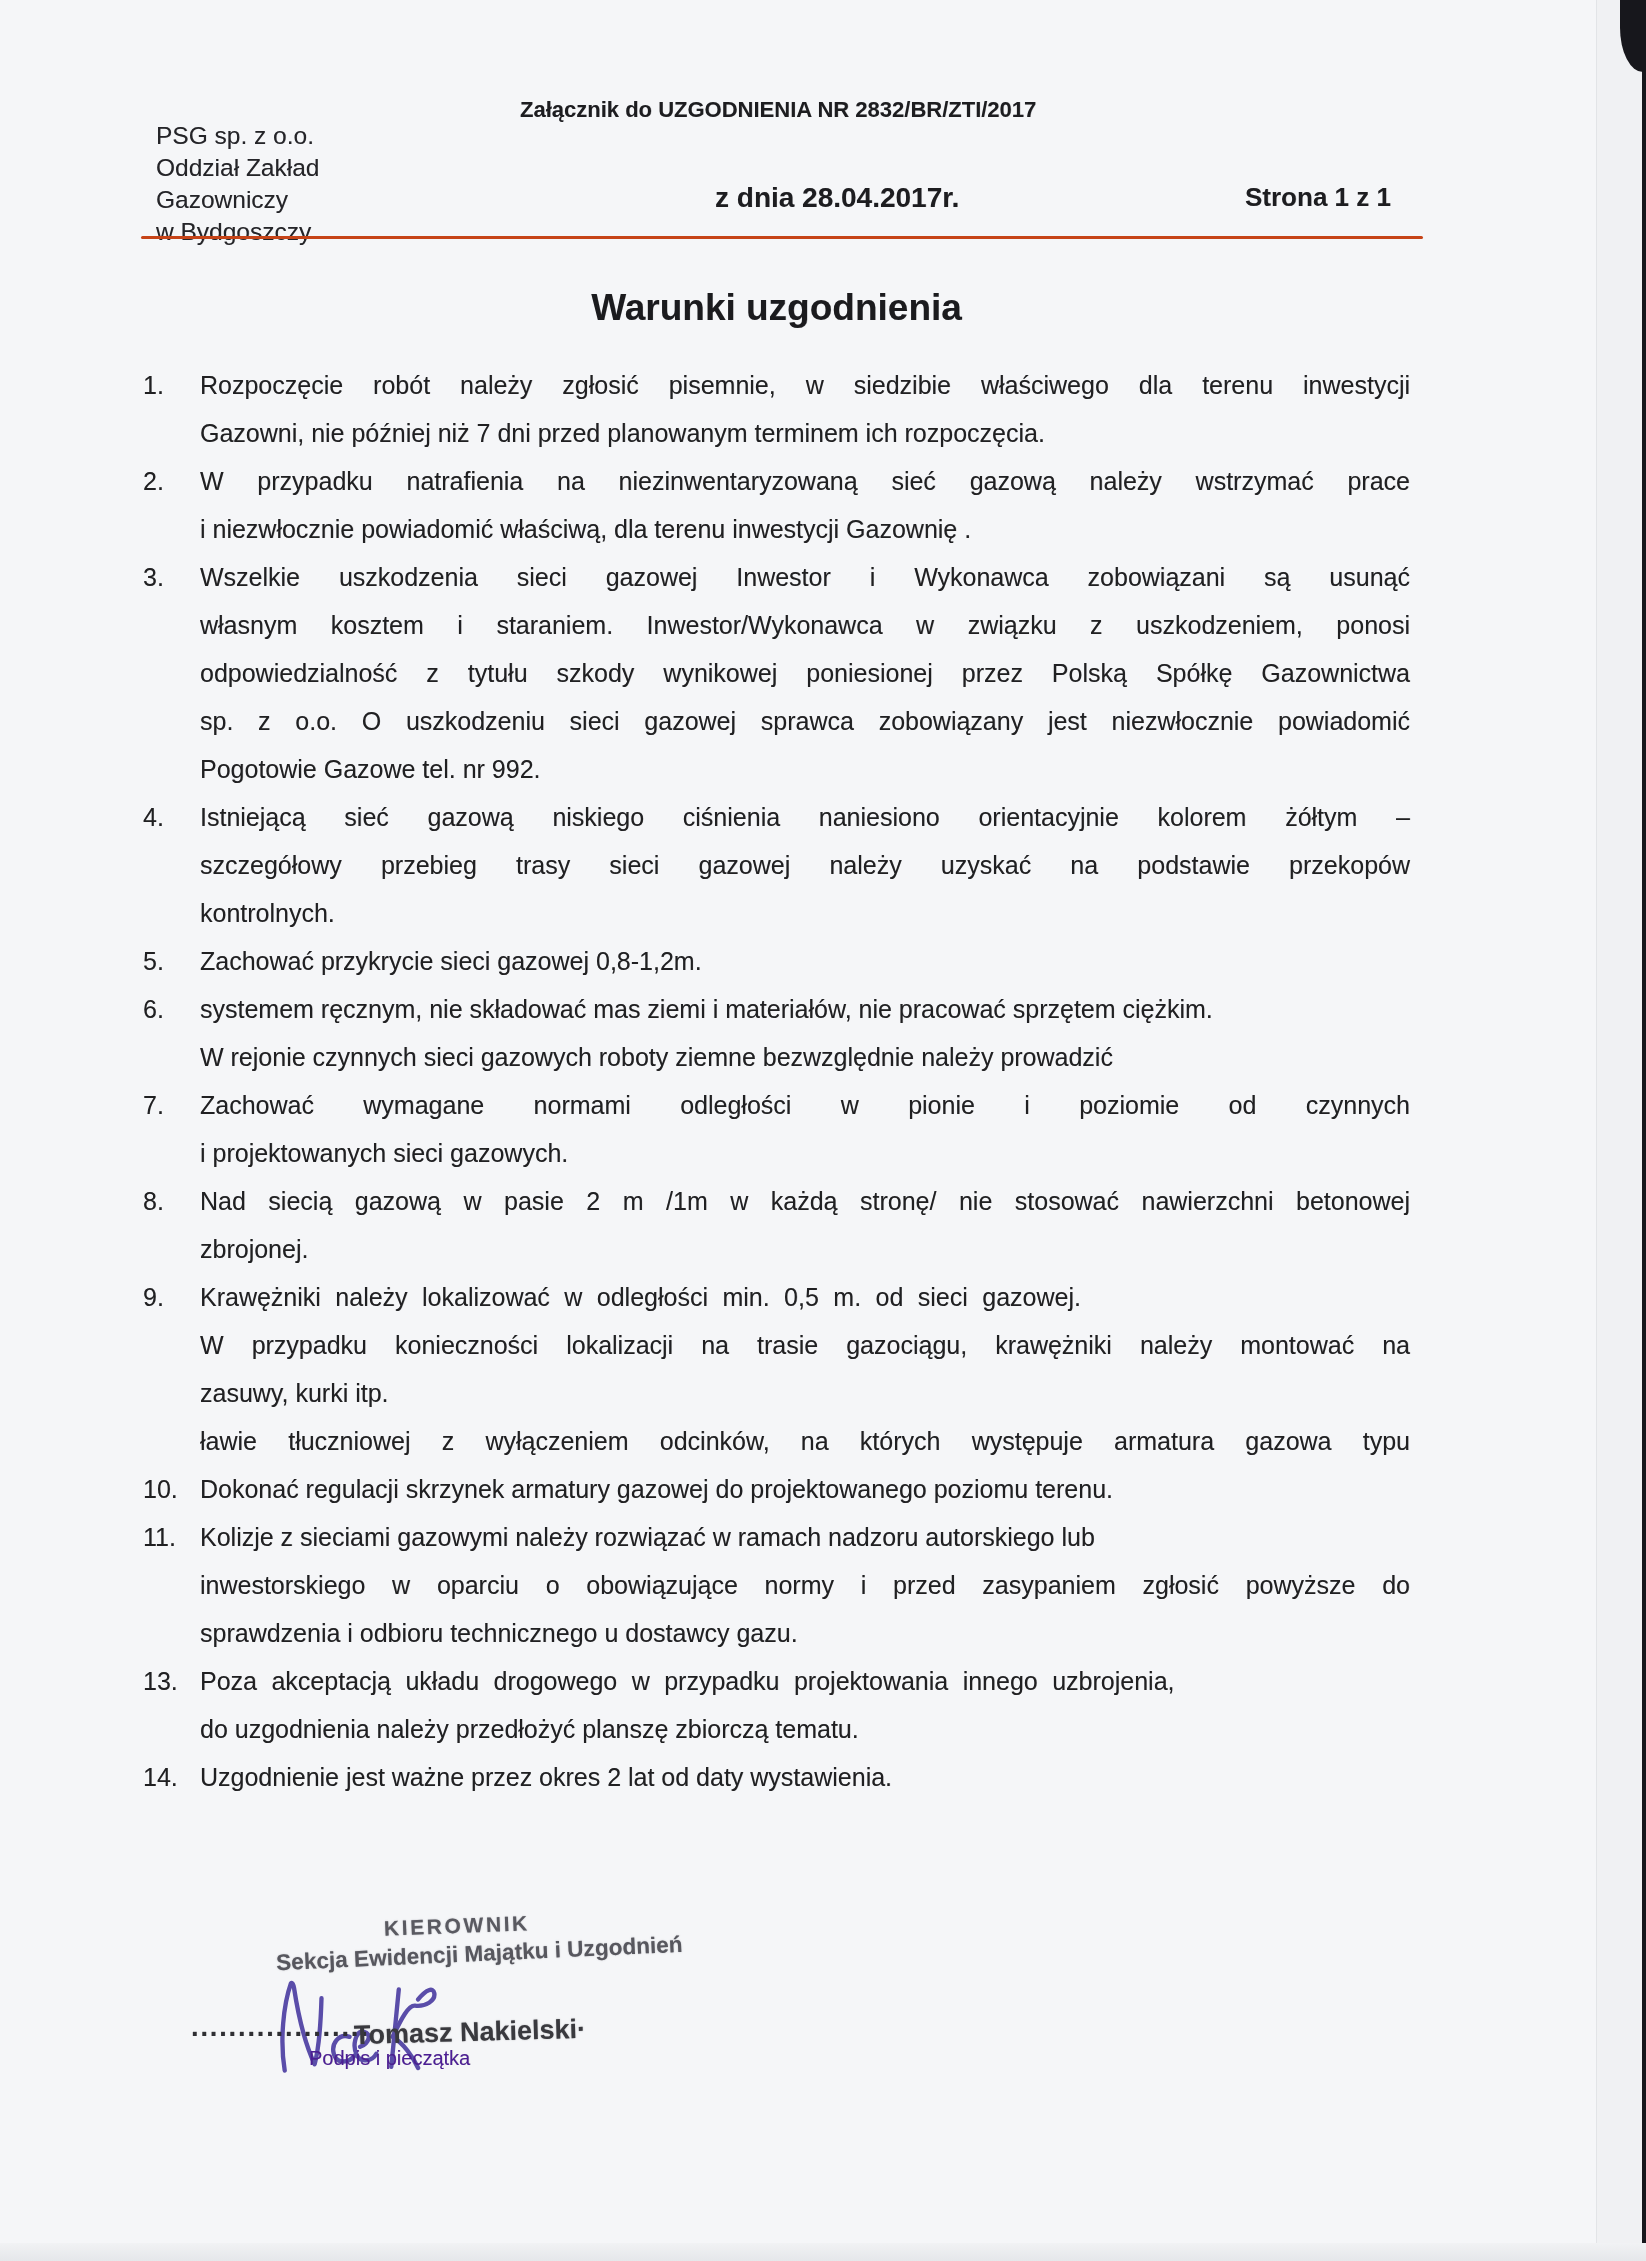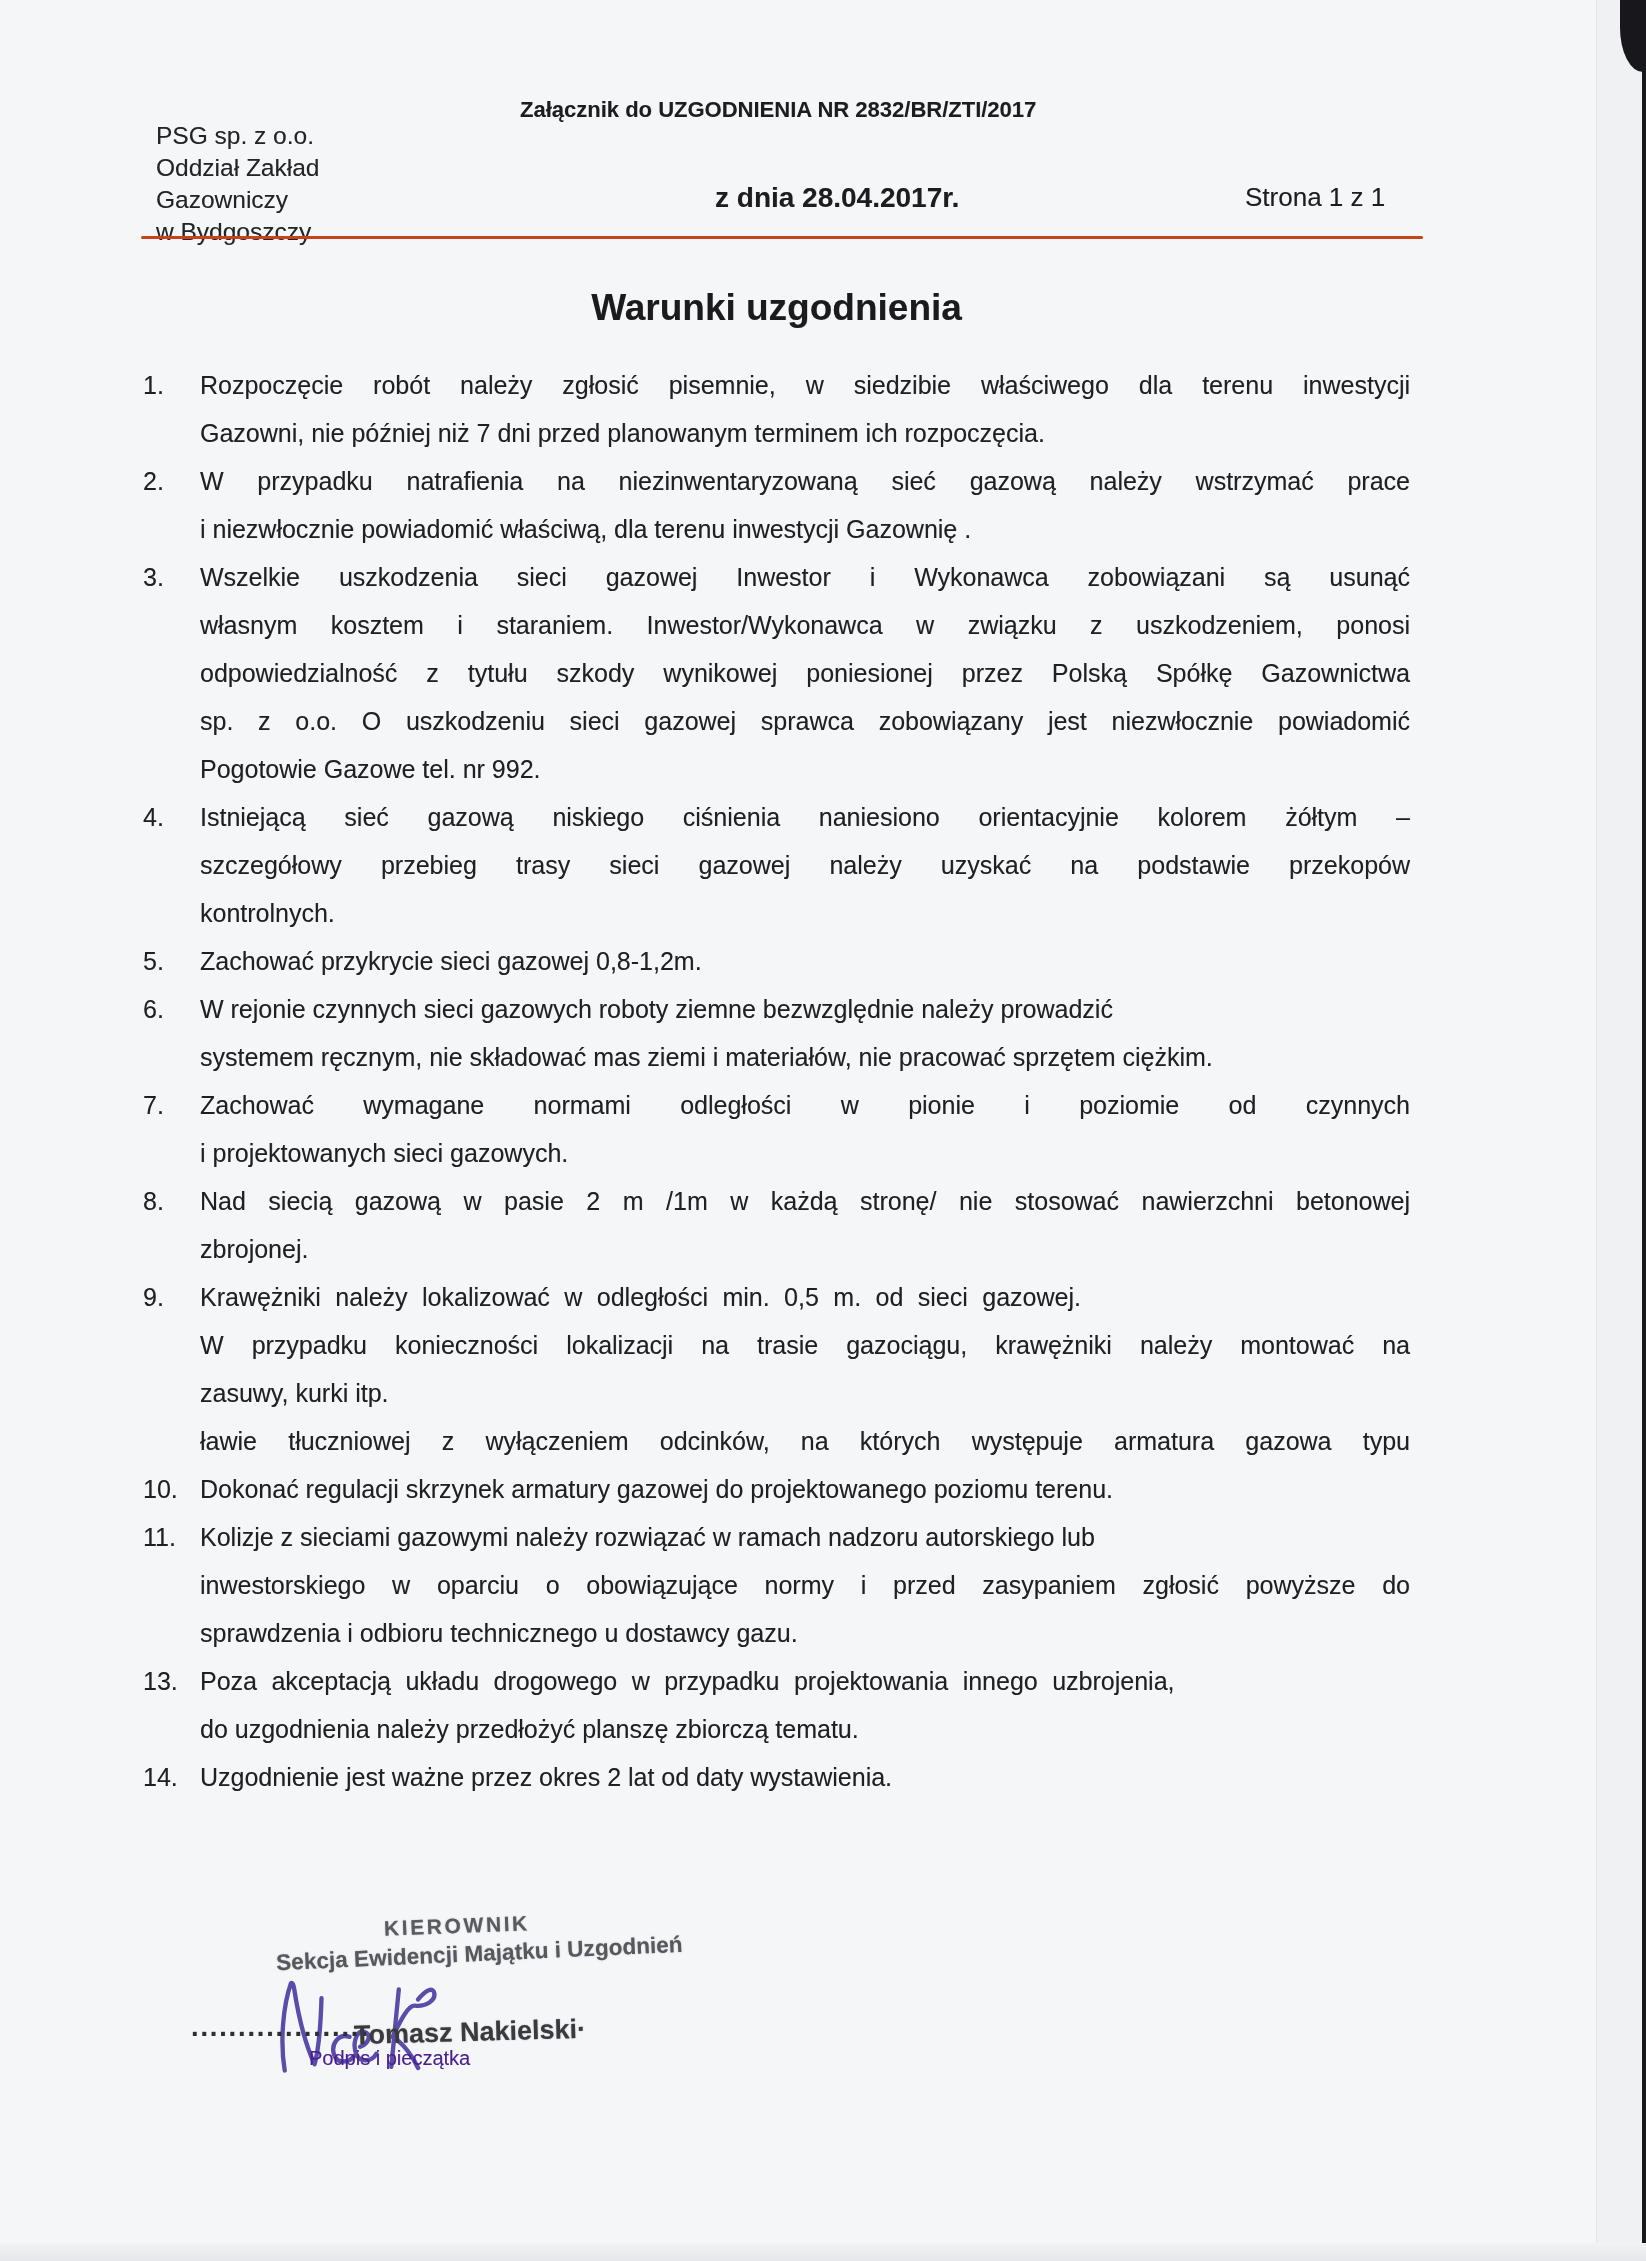--- a/index.html
+++ b/index.html
@@ -14,21 +14,21 @@
   }
   
   .edge-right{position:absolute;right:0;top:0;bottom:0;width:5.2px;background:#17171c;}
   .corner-tr{position:absolute;top:0;right:4.5px;width:23px;height:72px;background:#17171c;border-bottom-left-radius:26px 50px;}
   .paper-edge-band{position:absolute;left:1596px;top:0;bottom:0;width:46px;background:#f0f1f3;border-left:0.6px solid #e2e4e7;}
   .bottom-band{position:absolute;left:0;right:0;bottom:0;height:18px;background:linear-gradient(#f1f2f4,#e5e7ea);}
   
   .org-block{position:absolute;left:156px;top:84px;font-size:24.5px;line-height:32px;color:#242428;margin-top:36px;}
   .attachment-title{position:absolute;left:520px;top:97px;width:645px;font-size:22px;font-weight:700;color:#1d1d20;}
   .date-line{position:absolute;left:715px;top:182px;font-size:28px;font-weight:700;color:#1d1d20;}
-  .page-label{position:absolute;left:1245px;top:182px;font-size:26px;font-weight:400;color:#1d1d20;}
+  .page-label{position:absolute;left:1245px;top:182px;font-size:26px;font-weight:700;color:#1d1d20;}
   .header-rule{position:absolute;left:141px;top:236px;width:1282px;height:3.2px;background:#c64418;border-radius:1.9px;}
   
   .doc-title{position:absolute;left:143px;top:287px;width:1267px;text-align:center;font-size:37px;font-weight:700;color:#1b1b1e;}
   
   .conditions{position:absolute;left:143px;top:361px;width:1267px;}
   .list-item{display:flex;align-items:flex-start;}
   .list-item .num{flex:0 0 57px;font-size:25px;line-height:48px;}
   .list-item .lines{flex:1 1 auto;min-width:0;}
   .line{font-size:25px;line-height:48px;text-align:left;}
   .line.j{text-align:justify;text-align-last:justify;}
@@ -94,22 +94,22 @@
       </div>
       <div class="list-item">
         <div class="num">5.</div>
         <div class="lines">
           <div class="line">Zachować przykrycie sieci gazowej 0,8-1,2m.</div>
         </div>
       </div>
       <div class="list-item">
         <div class="num">6.</div>
         <div class="lines">
+          <div class="line">systemem ręcznym, nie składować mas ziemi i materiałów, nie pracować sprzętem ciężkim.</div>
           <div class="line">W rejonie czynnych sieci gazowych roboty ziemne bezwzględnie należy prowadzić</div>
-          <div class="line">systemem ręcznym, nie składować mas ziemi i materiałów, nie pracować sprzętem ciężkim.</div>
         </div>
       </div>
       <div class="list-item">
         <div class="num">7.</div>
         <div class="lines">
           <div class="line j">Zachować wymagane normami odległości w pionie i poziomie od czynnych</div>
           <div class="line">i projektowanych sieci gazowych.</div>
         </div>
       </div>
       <div class="list-item">

